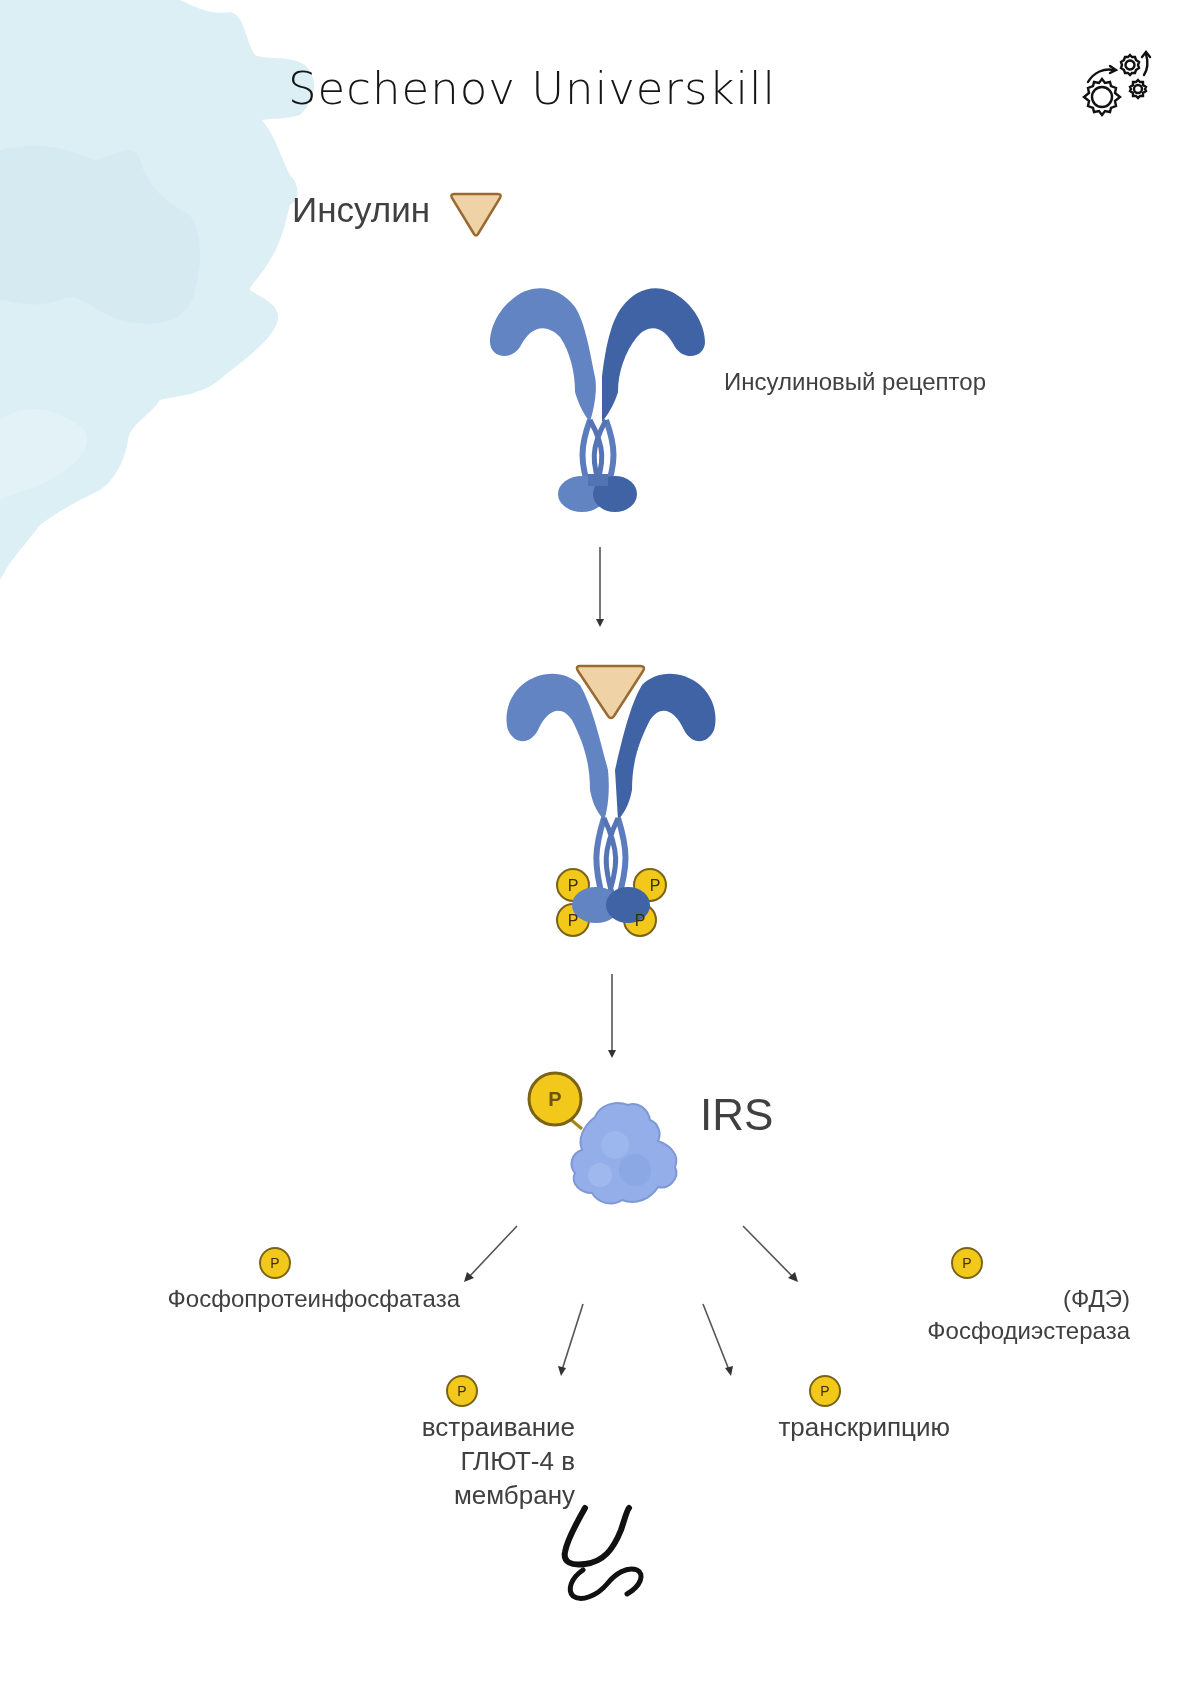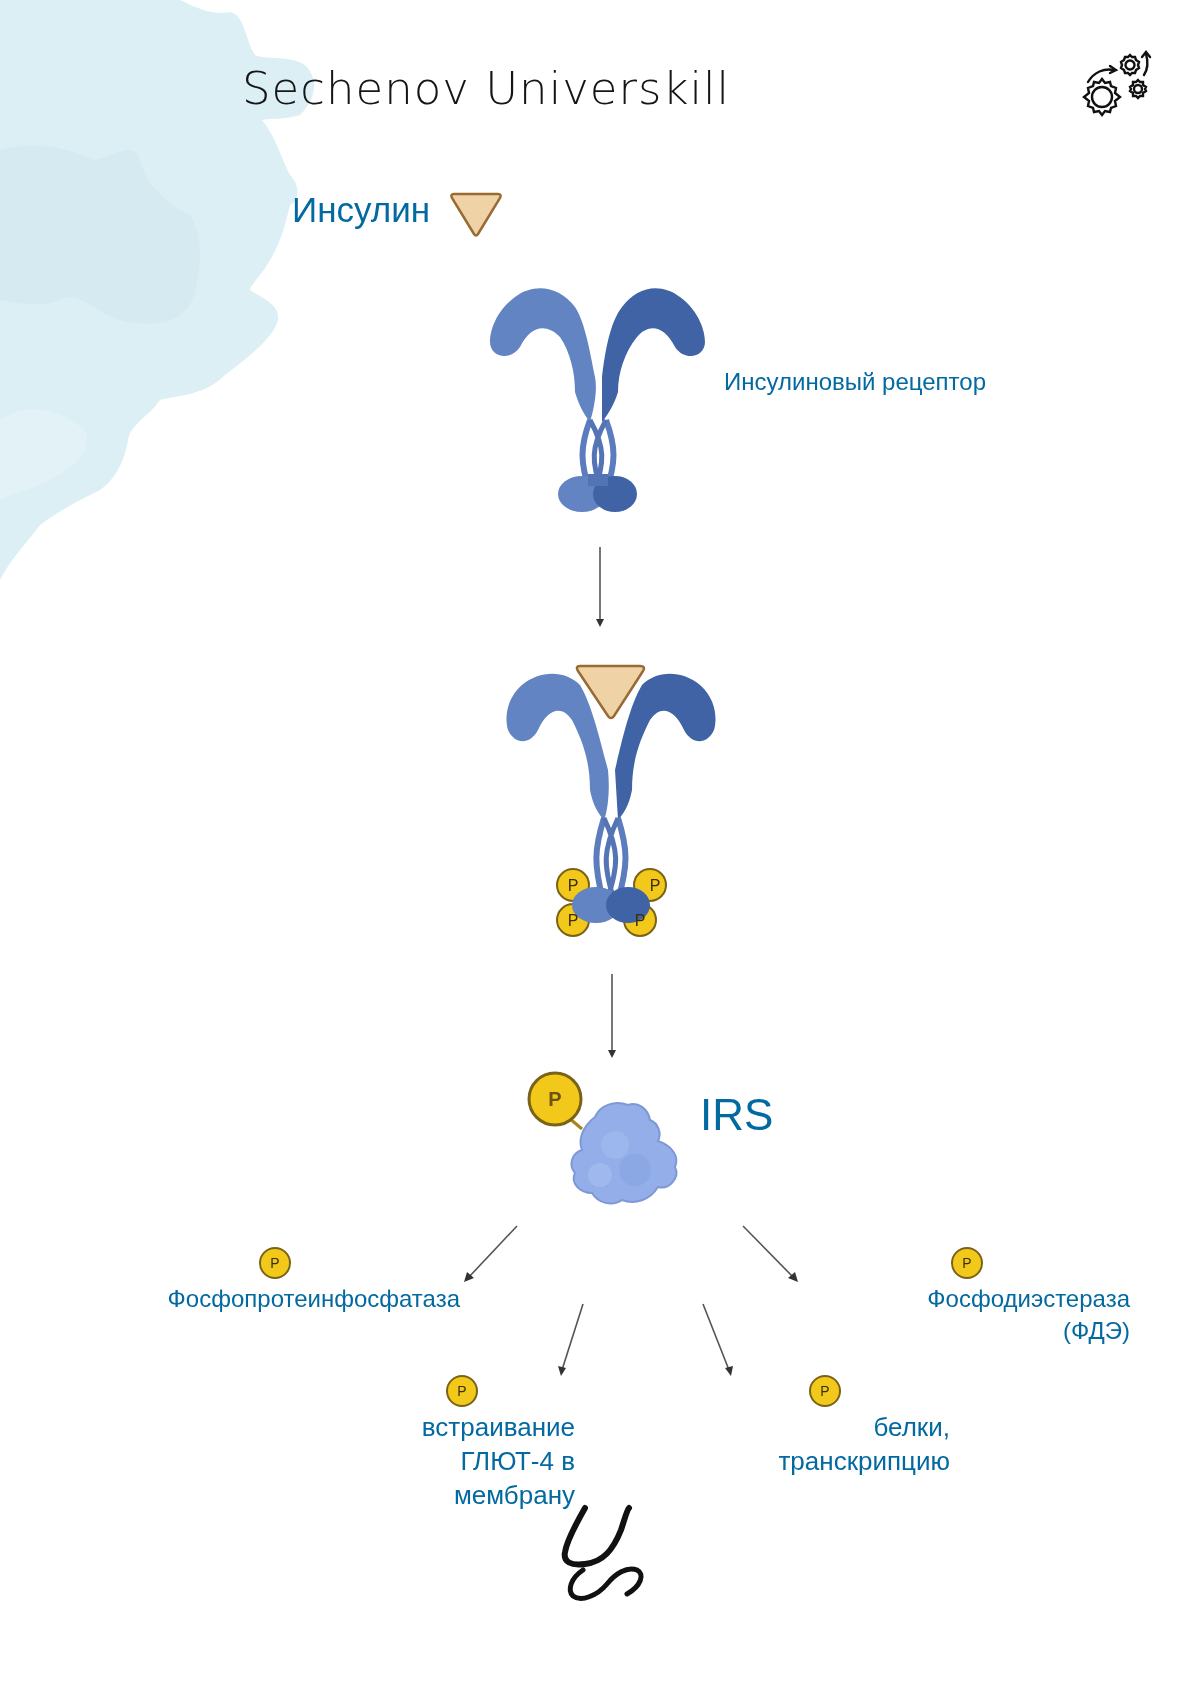--- a/index.html
+++ b/index.html
@@ -1,22 +1,22 @@
 <!DOCTYPE html>
 <html><head>
 <meta charset="utf-8">
 <style>
   html,body{margin:0;padding:0;}
   body{width:1200px;height:1697px;position:relative;background:#ffffff;overflow:hidden;font-family:"Liberation Sans",sans-serif;color:#111;}
   .abs{position:absolute;}
   #watercolor{left:0;top:0;width:330px;height:670px;}
-  #brand-title{left:0;width:968px;top:62px;text-align:center;font-family:"DejaVu Sans",sans-serif;font-weight:300;font-size:45px;letter-spacing:1px;color:#151515;}
+  #brand-title{left:0;width:968px;top:62px;text-align:center;font-family:"DejaVu Sans",sans-serif;font-weight:300;font-size:45px;letter-spacing:1px;color:#151515;padding-left:46px;}
   #brand-title span{display:inline-block;transform:translateX(2px);}
   #gears{left:1080px;top:45px;width:80px;height:75px;}
-  .label{font-family:"Liberation Sans",sans-serif;color:#0369a1;white-space:nowrap;}
+  .label{font-family:"Liberation Sans",sans-serif;color:#404040;white-space:nowrap;}
   #insulin-label{left:292px;top:190px;font-size:35px;}
   #insulin-tri{left:448px;top:190px;width:56px;height:48px;}
   #receptor1{left:490px;top:262px;width:230px;height:250px;}
   #receptor-label{left:724px;top:368px;font-size:24px;}
   #arrow1{left:590px;top:545px;width:20px;height:85px;}
   #receptor2{left:500px;top:660px;width:240px;height:290px;}
   #arrow2{left:602px;top:972px;width:20px;height:90px;}
   #irs{left:520px;top:1065px;width:200px;height:150px;}
   #irs-label{left:700px;top:1090px;font-size:44px;}
   #branch-arrows{left:0;top:1220px;width:1200px;height:180px;}
@@ -138,39 +138,38 @@
 </svg>
 <div id="t-fpf" class="abs label node-text">
   <div>Фосфопротеинфосфатаза</div>
 </div>
 
 <svg id="p-fde" class="abs pcircle" viewBox="0 0 34 34">
   <circle cx="17" cy="17" r="15" fill="#F2C81A" stroke="#7A6318" stroke-width="2"></circle>
   <text x="17" y="22" text-anchor="middle" font-family="Liberation Sans, sans-serif" font-size="14" fill="#3a2f05">P</text>
 </svg>
 <div id="t-fde" class="abs label node-text">
+  <div>(ФДЭ)</div>
   <div>Фосфодиэстераза</div>
-  <div>(ФДЭ)</div>
 </div>
 
 <svg id="p-glut" class="abs pcircle" viewBox="0 0 34 34">
   <circle cx="17" cy="17" r="15" fill="#F2C81A" stroke="#7A6318" stroke-width="2"></circle>
   <text x="17" y="22" text-anchor="middle" font-family="Liberation Sans, sans-serif" font-size="14" fill="#3a2f05">P</text>
 </svg>
 <div id="t-glut" class="abs label node-text" style="font-size:26px;line-height:34px;">
   <div>встраивание</div>
   <div>ГЛЮТ-4 в</div>
   <div>мембрану</div>
 </div>
 
 <svg id="p-prot" class="abs pcircle" viewBox="0 0 34 34">
   <circle cx="17" cy="17" r="15" fill="#F2C81A" stroke="#7A6318" stroke-width="2"></circle>
   <text x="17" y="22" text-anchor="middle" font-family="Liberation Sans, sans-serif" font-size="14" fill="#3a2f05">P</text>
 </svg>
 <div id="t-prot" class="abs label node-text" style="font-size:26px;line-height:34px;">
-  <div>белки,</div>
   <div>транскрипцию</div>
 </div>
 
 <svg id="logo" class="abs" viewBox="0 0 100 110" fill="none" stroke="#111" stroke-linecap="round">
   <path d="M30,8 C22,22 12,40 10,52 C8,62 16,66 30,64 C48,62 58,50 66,30 C70,18 72,10 74,8" stroke-width="6"></path>
   <path d="M28,70 C16,78 12,90 18,96 C26,102 42,96 52,84 C60,74 72,66 82,70 C90,74 86,86 72,94" stroke-width="5"></path>
 </svg>
 
 </body></html>

